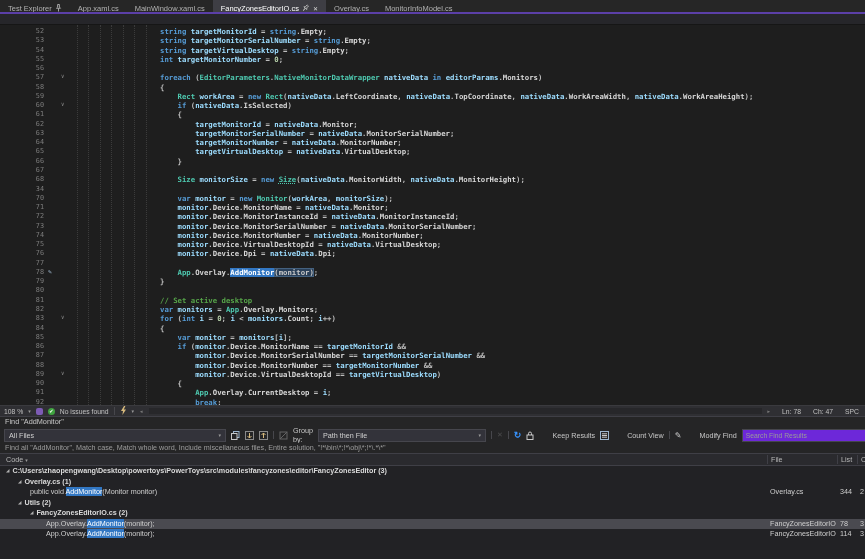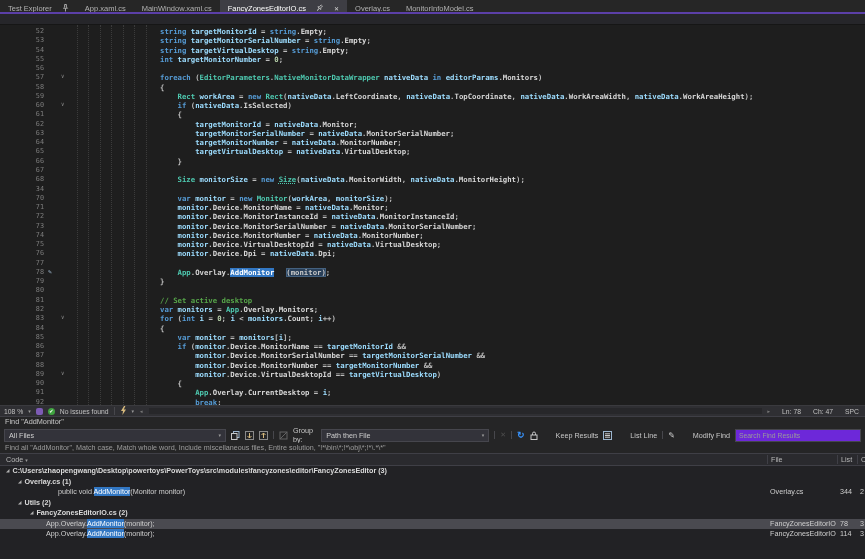--- a/index.html
+++ b/index.html
@@ -1,21 +1,21 @@
 <!DOCTYPE html>
 <html><head>
 <meta charset="utf-8">
 <style>
   html,body{margin:0;padding:0;background:#000;}
   #app{position:relative;width:865px;height:559px;background:#1e1e1e;overflow:hidden;
        font-family:"Liberation Sans",sans-serif;color:#c8c8c8;cursor:default;
        display:flex;flex-direction:column;}
   
   .tabbar{height:12px;display:flex;align-items:stretch;background:#262626;font-size:7.5px;flex:none;}
-  .tab{display:flex;align-items:center;gap:10px;padding:8px 8px;color:#b2b2b2;white-space:nowrap;}
+  .tab{display:flex;align-items:center;gap:3px;padding:8px 8px;color:#b2b2b2;white-space:nowrap;}
   .tab.active{background:#3e3e44;color:#ffffff;}
   .tab-close{font-size:6px;color:#d8d8d8;margin-left:1px;}
   .pin svg{display:block;}
   .pin.rot svg{transform:rotate(42deg);}
   .accent-line{height:2px;background:#5b3fa8;flex:none;}
   
   .breadcrumb{height:10px;display:flex;align-items:center;background:#26262a;font-size:7.5px;
               border-bottom:1px solid #161616;flex:none;}
   .bc-seg{flex:1;display:flex;align-items:center;gap:3px;padding:0 5px;overflow:hidden;white-space:nowrap;margin-top:31px;}
   .bc-caret{margin-left:auto;font-size:5.5px;color:#9a9a9a;padding-left:4px;}
@@ -33,21 +33,21 @@
   .codecell{padding-left:86px;position:relative;z-index:1;}
   .tk-k{color:#569cd6;}
   .tk-t{color:#4ec9b0;}
   .tk-tu{color:#4ec9b0;text-decoration:underline dotted;}
   .tk-v{color:#9cdcfe;}
   .tk-m{color:#d7d7d7;}
   .tk-p{color:#bdbdbd;}
   .tk-c{color:#57a64a;}
   .tk-d{color:#b5cea8;}
   .tk-h{color:#ffffff;background:#3277c3;}
-  .tk-b{background:#2a4059;box-shadow:0 0 0 1px #44617f inset;margin-left:12px;}
+  .tk-b{background:#2a4059;box-shadow:0 0 0 1px #44617f inset;}
   
   .statusrow{height:10px;display:flex;align-items:center;gap:5px;background:#2f2f33;
              border-top:1px solid #3a3a3e;font-size:6.8px;color:#c0c0c0;padding:0 4px;flex:none;}
   .mini-caret{font-size:5px;color:#9a9a9a;}
   .check{width:7px;height:7px;border-radius:50%;background:#3fa33f;color:#fff;font-size:5px;
          line-height:7px;text-align:center;flex:none;}
   .health{width:7px;height:7px;border-radius:2px;background:#7d5bb5;flex:none;}
   .vdiv{width:1px;height:8px;background:#47474c;flex:none;}
   .sb-arrow{font-size:4.5px;color:#7a7a7a;}
   .sb-track{flex:1;height:6px;background:#27272a;}
@@ -287,21 +287,21 @@
       </span>
       <span>Keep Results</span>
     </span>
     <span class="tbtn">
       <span class="ticon">
         <svg width="9" height="9" viewBox="0 0 9 9">
             <rect x="0.5" y="0.5" width="8" height="8" fill="none" stroke="#9cb6cf"></rect>
             <path d="M2 2.8h5M2 4.5h5M2 6.2h5" stroke="#c8c8c8"></path>
           </svg>
       </span>
-      <span>List Line</span>
+      <span>Count View</span>
     </span>
     <span class="vdiv"></span>
     <span class="tbtn">
       <span class="pencil-glyph">✎</span>
       <span>Modify Find</span>
     </span>
     <input class="search-box" placeholder="Search Find Results" style="">
   </div>
 
   <div class="find-summary">Find all "AddMonitor", Match case, Match whole word, Include miscellaneous files, Entire solution, "!*\bin\*;!*\obj\*;!*\.*\*"</div>
@@ -322,21 +322,21 @@
         <span class="cline"></span>
         <span class="ccol"></span>
       </div>
       <div class="frow">
         <span class="fmain" style="padding-left: 18px;"><span class="exp">◢</span><span class="gtext">Overlay.cs (1)</span></span>
         <span class="cfile"></span>
         <span class="cline"></span>
         <span class="ccol"></span>
       </div>
       <div class="frow">
-        <span class="fmain" style="padding-left: 30px; margin-left: 28px;"><span>public void </span><span class="match-hl">AddMonitor</span><span>(Monitor monitor)</span></span>
+        <span class="fmain" style="padding-left: 30px;"><span>public void </span><span class="match-hl">AddMonitor</span><span>(Monitor monitor)</span></span>
         <span class="cfile">Overlay.cs</span>
         <span class="cline">344</span>
         <span class="ccol">2</span>
       </div>
       <div class="frow">
         <span class="fmain" style="padding-left: 18px;"><span class="exp">◢</span><span class="gtext">Utils (2)</span></span>
         <span class="cfile"></span>
         <span class="cline"></span>
         <span class="ccol"></span>
       </div>

